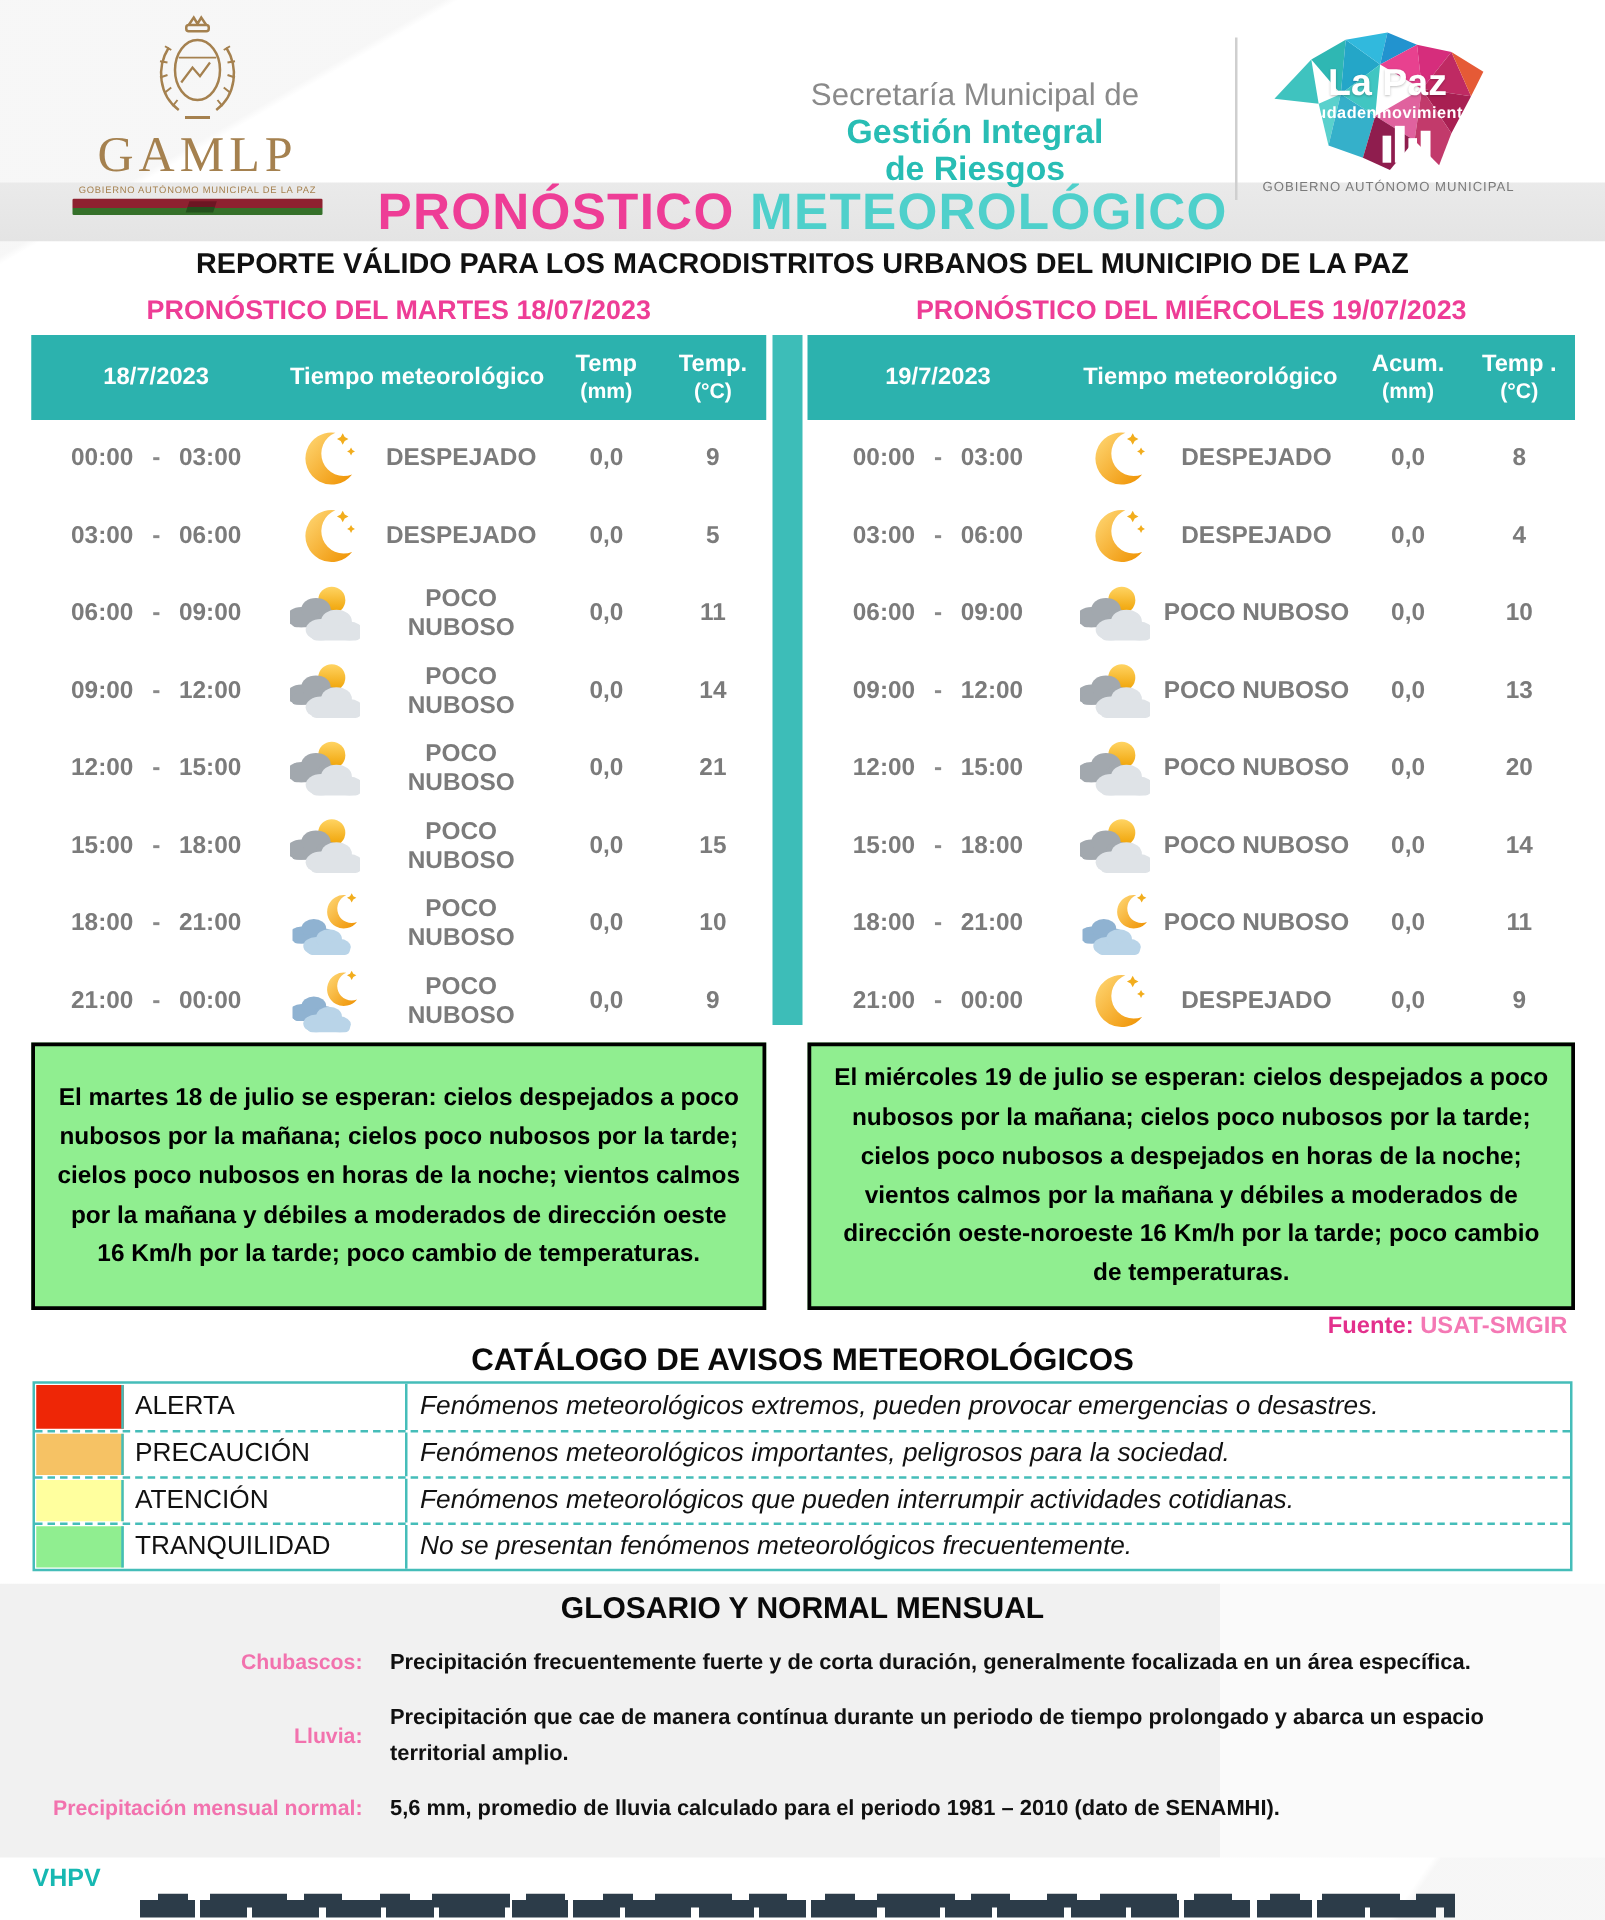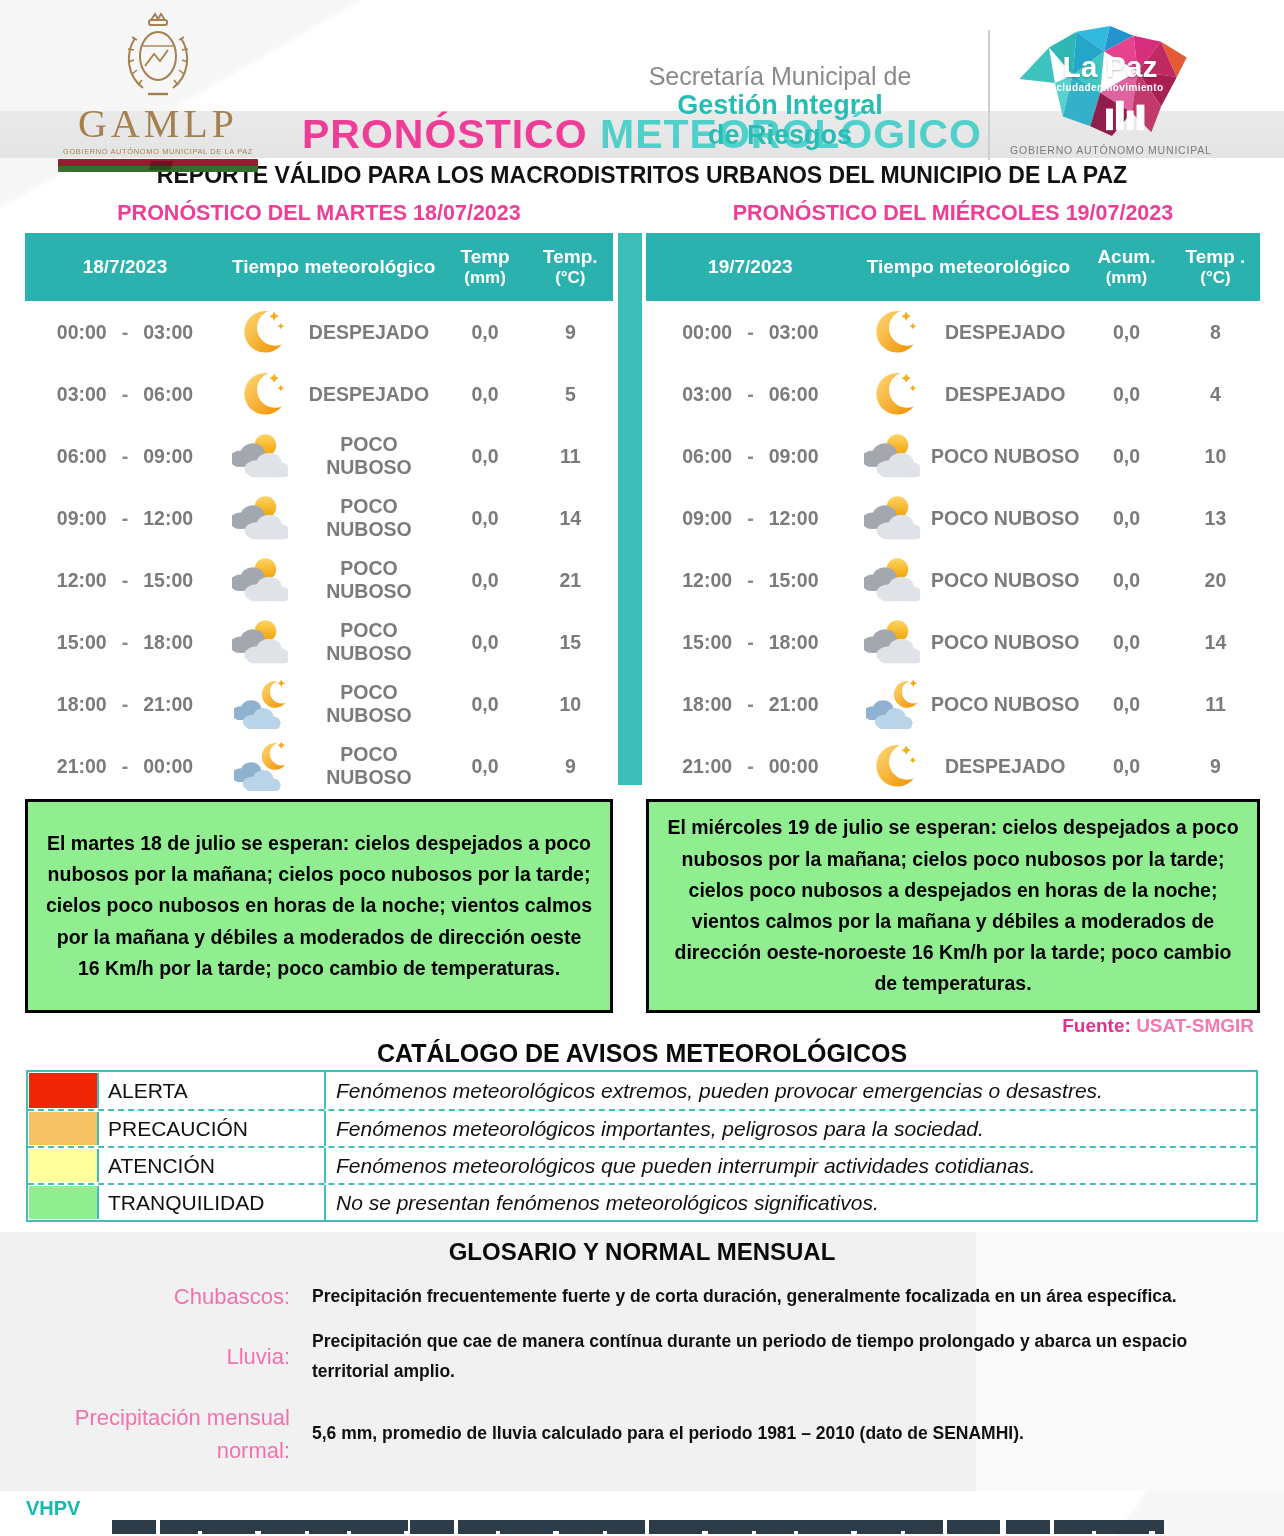--- a/index.html
+++ b/index.html
@@ -22,21 +22,21 @@
   .secretaria { position:absolute; left:620px; top:62px; width:320px; text-align:center; line-height:1.12; }
   .sec-line1 { color:#8a8a8a; font-size:25px; }
   .sec-line2, .sec-line3 { color:#28bdb4; font-size:27px; font-weight:bold; }
 
   .hdr-divider { position:absolute; left:988px; top:30px; width:2px; height:130px; background:#cfcfcf; }
 
   .lapaz { position:absolute; left:1010px; top:22px; width:200px; text-align:center; }
   .lapaz-shape { display:block; }
   .lapaz-overlay { position:absolute; top:30px; left:0; width:100%; text-align:center; pointer-events:none; }
   .lapaz-title { display:block; color:#ffffff; font-size:30px; font-weight:bold; line-height:1; text-shadow:0 1px 2px rgba(0,0,0,.25); }
-  .lapaz-sub { display:block; color:#ffffff; font-size:10px; font-weight:bold; letter-spacing:.4px; }
+  .lapaz-sub { display:block; color:#ffffff; font-size:13px; font-weight:bold; letter-spacing:.4px; }
   .lapaz-caption { margin-top:4px; font-size:10.5px; color:#7a7a7a; letter-spacing:.8px; white-space:nowrap; }
 
   
   .title-band { background:linear-gradient(180deg,#eaeaea,#e4e4e4); height:54px; display:flex; align-items:center; justify-content:center; }
   .title-band h1 { font-size:41px; font-weight:bold; letter-spacing:1px; }
   .t-pink { color:#ee3d96; }
   .t-teal { color:#4fd0cb; }
   .subtitle { text-align:center; font-size:23px; font-weight:bold; color:#111; margin-top:4px; }
 
   
@@ -69,21 +69,21 @@
   .cat-row { display:grid; grid-template-columns:72px 226px 1fr; align-items:stretch; height:37px; }
   .cat-row + .cat-row { border-top:2px dashed #45bdb9; }
   .cat-swatch { border-right:2px solid #45bdb9; margin:1px; }
   .cat-label { border-right:2px solid #45bdb9; display:flex; align-items:center; padding-left:8px; font-size:21px; color:#111; }
   .cat-desc { display:flex; align-items:center; padding-left:10px; font-size:21px; font-style:italic; color:#111; }
 
   
   .glossary-band { margin-top:10px; padding:6px 0 10px 0; background:linear-gradient(90deg,#f1f1f1 0 76%, #fafafa 76%); }
   .glossary-title { text-align:center; font-size:24px; font-weight:bold; color:#0a0a0a; height:36px; }
   .g-row { display:grid; grid-template-columns:290px 1fr; gap:22px; align-items:center; margin:6px 40px 14px 0; }
-  .g-term { text-align:right; color:#f272ae; font-weight:normal; font-size:22px; line-height:1.5; }
+  .g-term { text-align:right; color:#f272ae; font-weight:bold; font-size:17px; line-height:1.5; }
   .g-def { color:#101010; font-weight:bold; font-size:17.5px; line-height:1.7; }
 
   .vhpv { color:#17b8b2; font-weight:bold; font-size:20px; margin:6px 0 0 26px; }
 
   
   .skyline { margin:auto 120px 2px 112px; height:23px; position:relative; }
   .skyline::before { content:""; position:absolute; left:0; right:0; top:0; height:11px;
     background:repeating-linear-gradient(90deg, transparent 0 14px, #2c3c49 14px 38px, transparent 38px 56px, #2c3c49 56px 118px, transparent 118px 131px, #2c3c49 131px 162px, transparent 162px 178px); }
   .skyline::after { content:""; position:absolute; left:0; right:0; bottom:0; height:14px;
     background:repeating-linear-gradient(90deg, #2c3c49 0 44px, transparent 44px 48px, #2c3c49 48px 86px, transparent 86px 90px, #2c3c49 90px 143px, transparent 143px 149px); }
@@ -671,21 +671,21 @@
         <div class="cat-desc">Fenómenos meteorológicos importantes, peligrosos para la sociedad.</div>
       </div>
       <div class="cat-row">
         <div class="cat-swatch" style="background:#ffff9e"></div>
         <div class="cat-label">ATENCIÓN</div>
         <div class="cat-desc">Fenómenos meteorológicos que pueden interrumpir actividades cotidianas.</div>
       </div>
       <div class="cat-row">
         <div class="cat-swatch" style="background:#90ee90"></div>
         <div class="cat-label">TRANQUILIDAD</div>
-        <div class="cat-desc">No se presentan fenómenos meteorológicos significativos.</div>
+        <div class="cat-desc">No se presentan fenómenos meteorológicos frecuentemente.</div>
       </div>
     </div>
 
   <div class="glossary-band">
     <h2 class="glossary-title">GLOSARIO Y NORMAL MENSUAL</h2>
     <div id="glossary-rows">
         <div class="g-row">
           <div class="g-term">Chubascos:</div>
           <div class="g-def">Precipitación frecuentemente fuerte y de corta duración, generalmente focalizada en un área específica.</div>
         </div>

